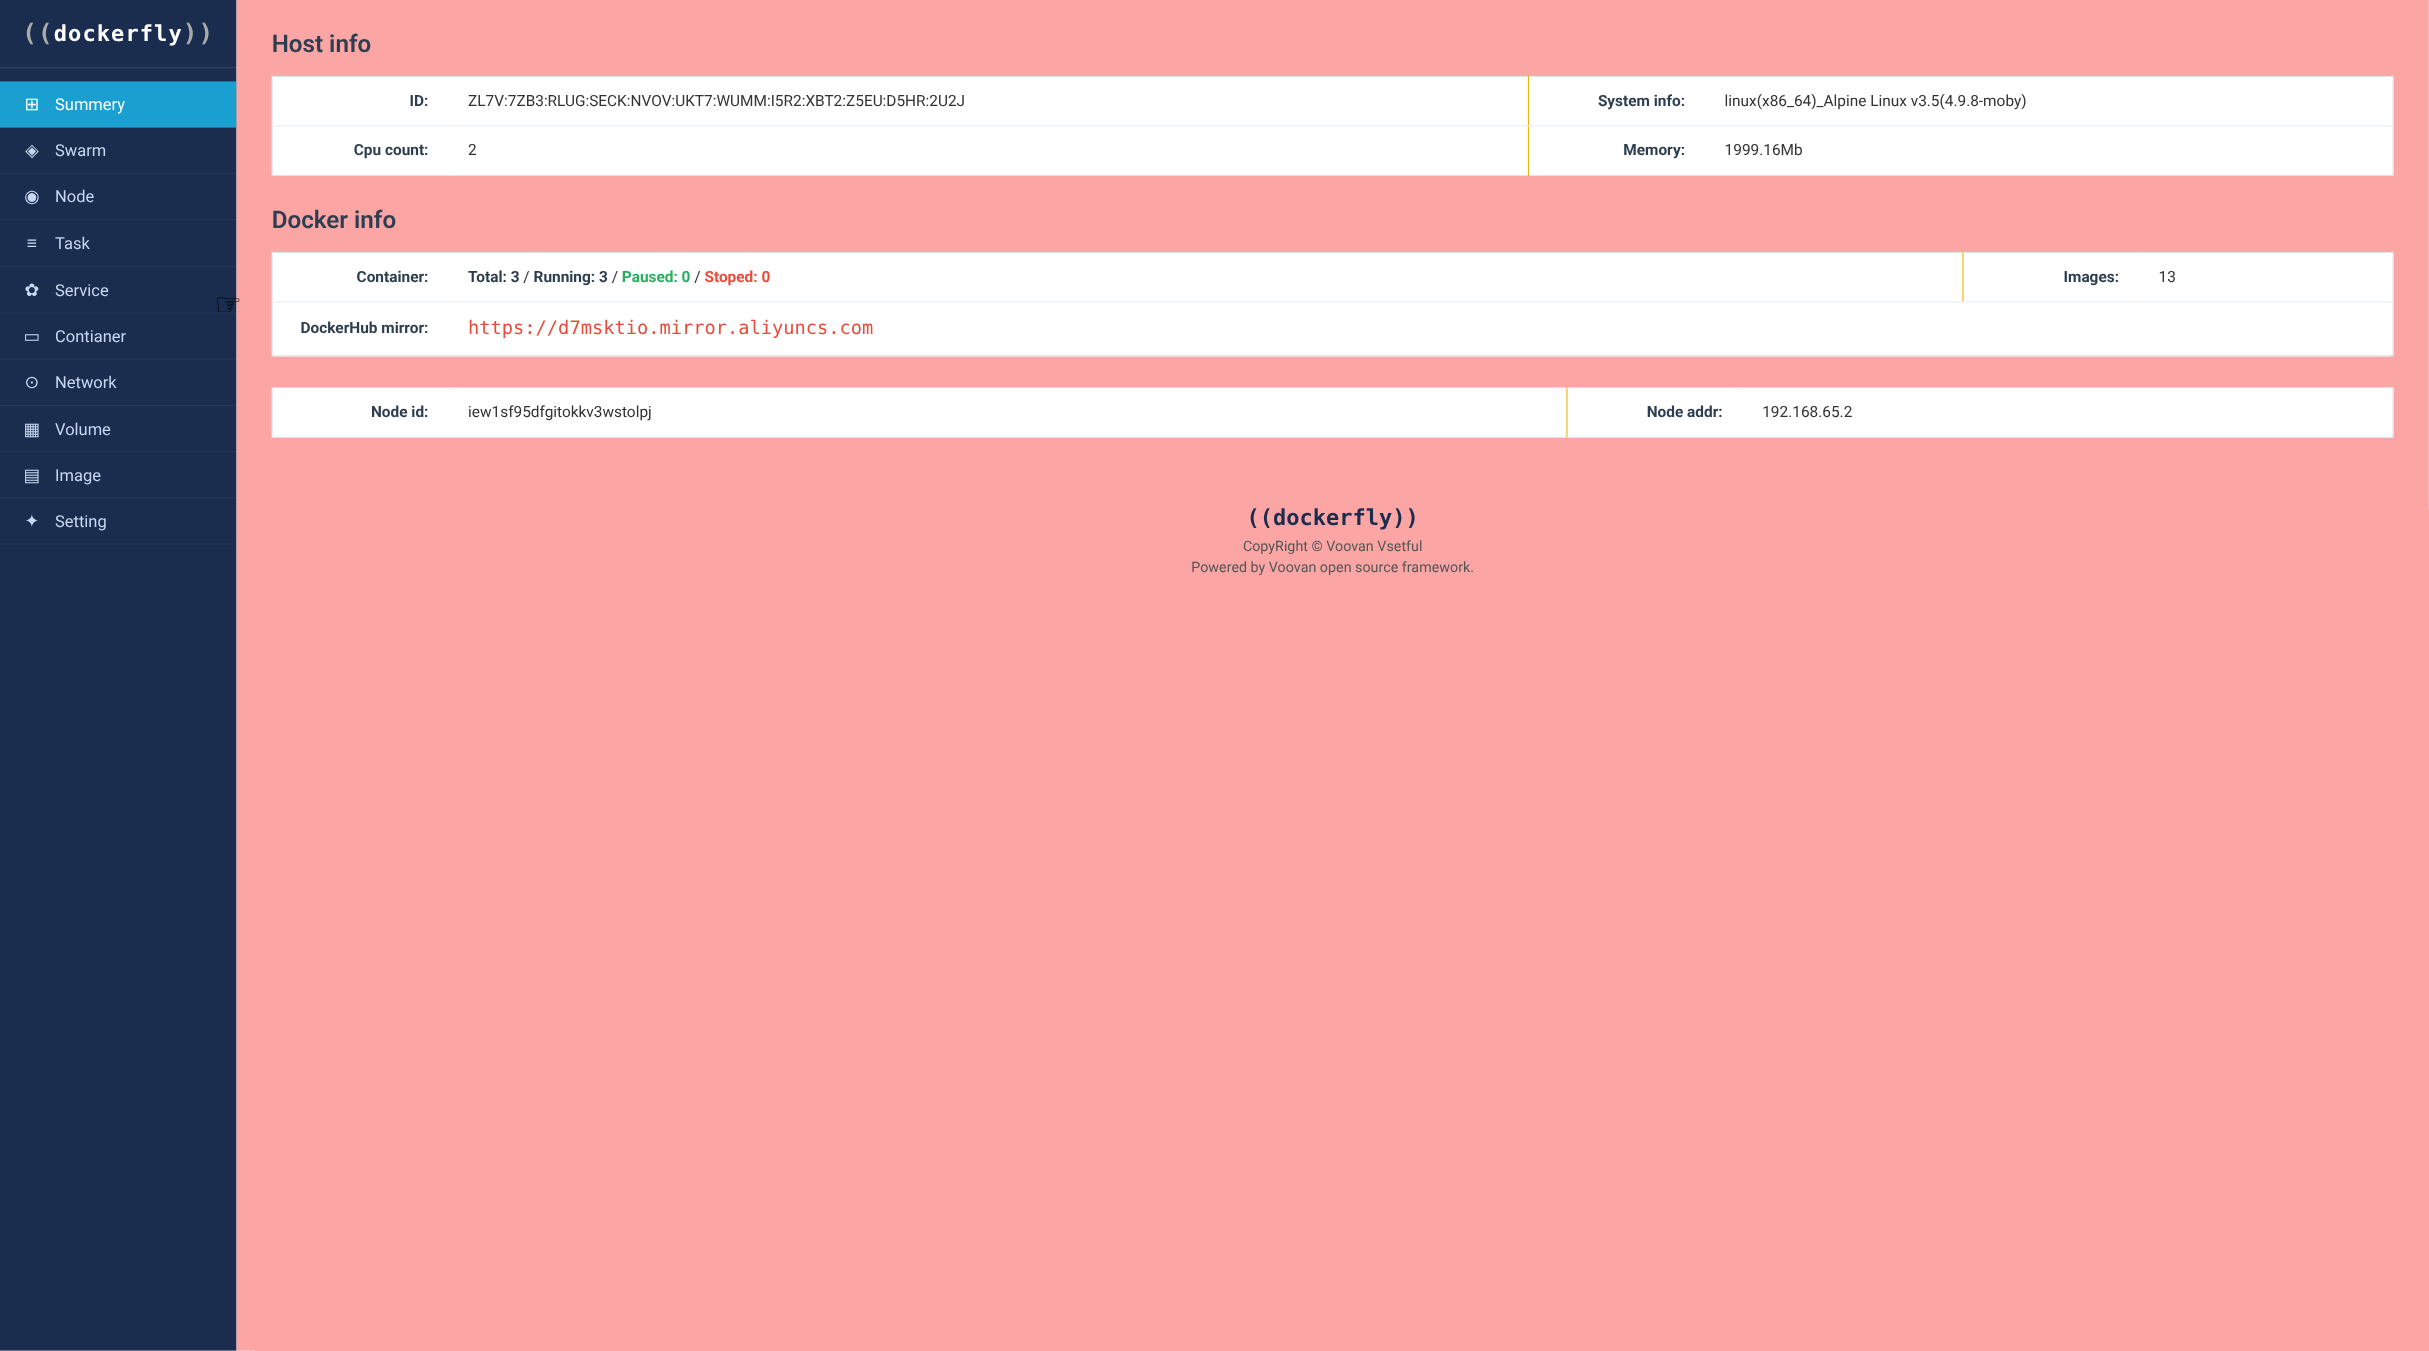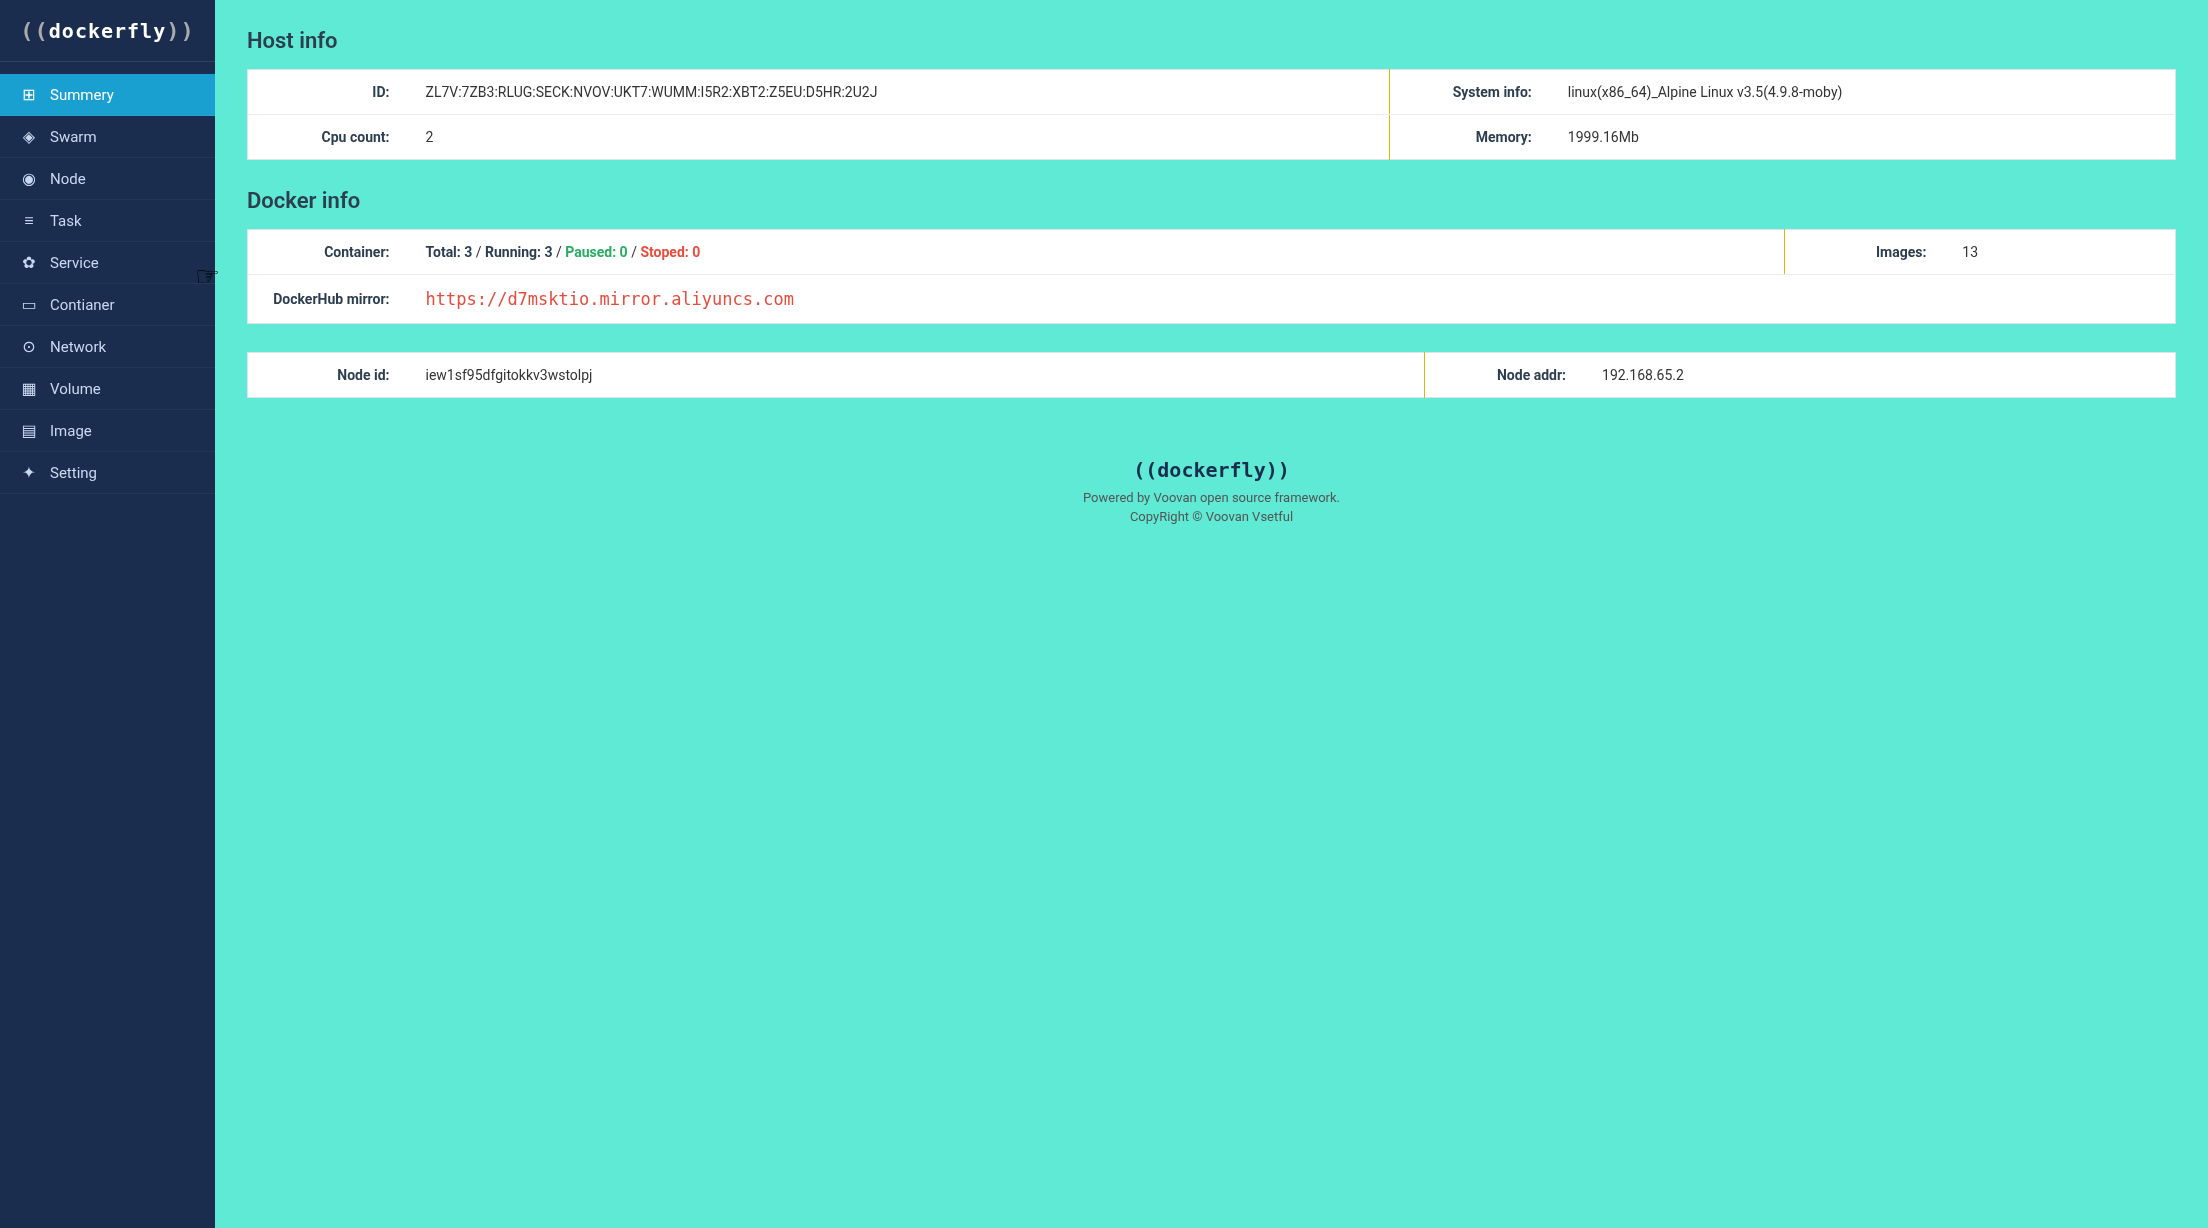--- a/index.html
+++ b/index.html
@@ -67,21 +67,21 @@
       margin-right: 10px;
       font-size: 16px;
       width: 22px;
       text-align: center;
     }
 
     
     .main-content {
       flex: 1;
       padding: 28px 32px;
-      background: #5eead4;
+      background: #fca5a5;
       overflow-y: auto;
     }
 
     .section-title {
       font-size: 22px;
       font-weight: 600;
       color: #2c3e50;
       margin-bottom: 16px;
     }
 
@@ -271,18 +271,18 @@
       <td class="info-label divider-cell">Node addr:</td>
       <td class="info-value">192.168.65.2</td>
     </tr>
   </tbody>
     </table>
 
   <div class="footer">
     <div class="footer-logo">
       <span>((</span>dockerfly<span>))</span>
     </div>
+    <p>CopyRight © Voovan Vsetful</p>
     <p>Powered by Voovan open source framework.</p>
-    <p>CopyRight © Voovan Vsetful</p>
   </div>
 </div>
 
 <div class="cursor-hint">☞</div>
 
 </body></html>

